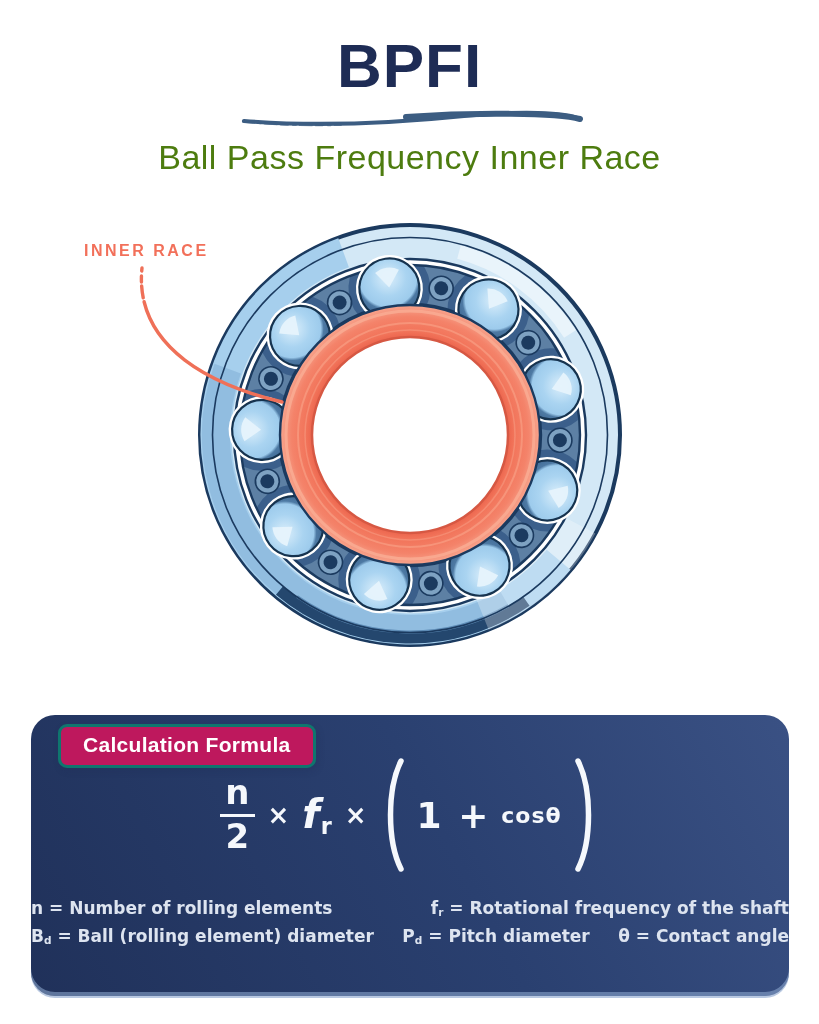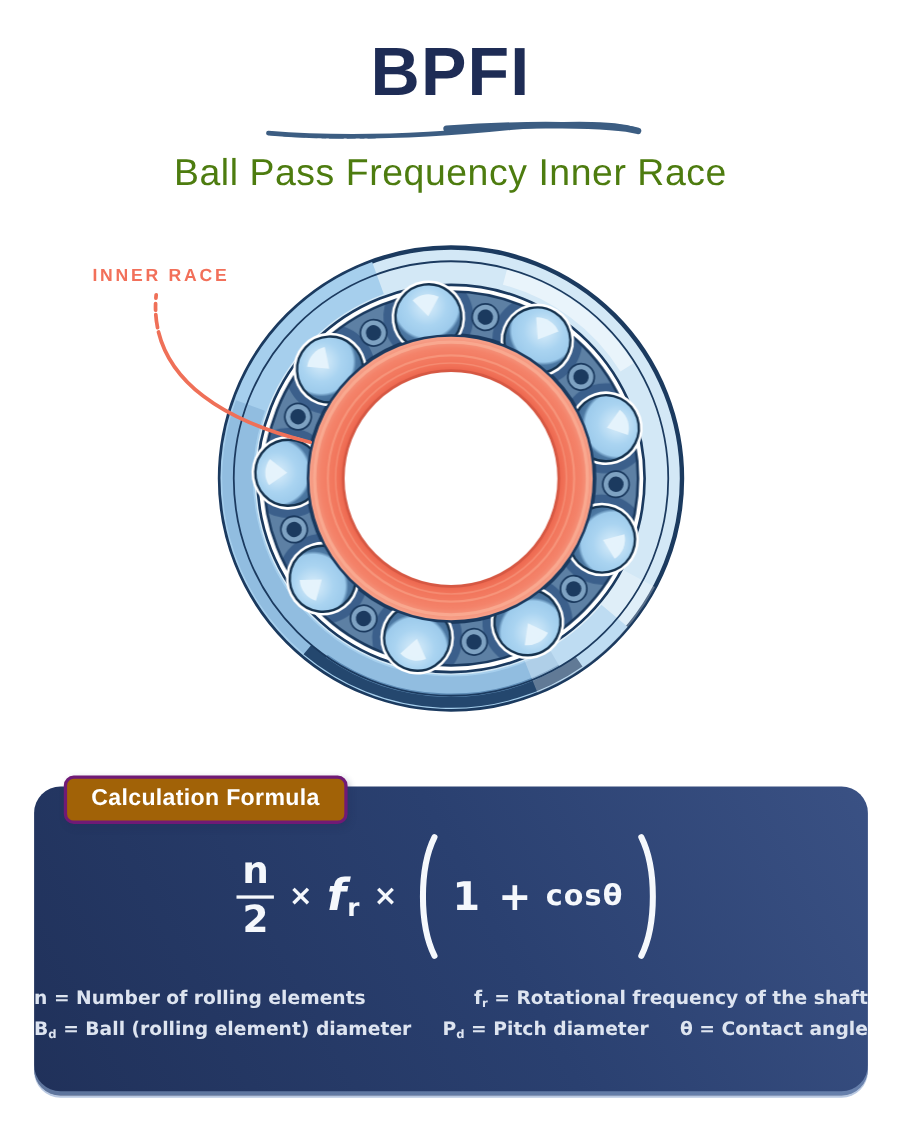--- a/index.html
+++ b/index.html
@@ -18,37 +18,37 @@
   .bearing-wrap{position:absolute;left:190px;top:215px;width:440px;height:440px;}
   .inner-race-label{position:absolute;left:84px;top:242px;
             font-size:16px;font-weight:bold;letter-spacing:2.5px;color:#f2705a;}
   .leader-svg{position:absolute;left:118px;top:258px;}
 
   
   .panel{position:absolute;left:31px;top:715px;width:758px;height:281px;
          border-radius:24px;
          background:linear-gradient(62deg,#20315a 0%,#2a4070 55%,#3a5184 100%);
          box-shadow:inset 0 -4px 0 rgba(146,173,212,.55), 0 2px 0 #b9c9e2;}
-  .badge{position:absolute;left:58px;top:705px;
-         background:#a16207;border:3px solid #701a75;border-radius:9px;
+  .badge{position:absolute;left:58px;top:724px;
+         background:#be185d;border:3px solid #0f766e;border-radius:9px;
          padding:6px 22px 8px 22px;color:#ffffff;font-size:21px;font-weight:bold;
          letter-spacing:.3px;box-shadow:2px 3px 6px rgba(30,44,85,.25);}
 
   .formula{position:absolute;left:0;top:756px;width:819px;
            display:flex;justify-content:center;align-items:center;gap:11px;
            color:#f5f8fc;font-family:"DejaVu Sans",sans-serif;font-weight:bold;}
   .frac{display:inline-flex;flex-direction:column;align-items:center;line-height:1.05;}
   .frac .num{border-bottom:3px solid #f5f8fc;padding:0 5px 3px 5px;}
   .frac .den{padding-top:2px;}
   .fs-big{font-size:34px;}
   .times{font-size:26px;padding:0 2px;}
   .fsym{font-size:40px;font-style:italic;}
   .sub{font-size:.56em;vertical-align:-0.28em;margin-left:1px;font-style:normal;}
   .oneplus{font-size:36px;letter-spacing:2px;}
-  .costheta{font-size:26px;letter-spacing:1px;}
+  .costheta{font-size:22px;letter-spacing:1px;}
   .innerfrac{font-size:31px;}
   .paren{display:inline-block;}
 
   
   .legend{position:absolute;left:31px;top:894px;width:758px;
           color:#dde4f0;font-family:"DejaVu Sans",sans-serif;font-size:17px;
           font-weight:bold;text-align:center;line-height:1.65;}
   .legend-row{display:flex;justify-content:space-between;gap:26px;white-space:nowrap;}
   .legend-item .lsub{font-size:.62em;vertical-align:-0.22em;}
 </style>

